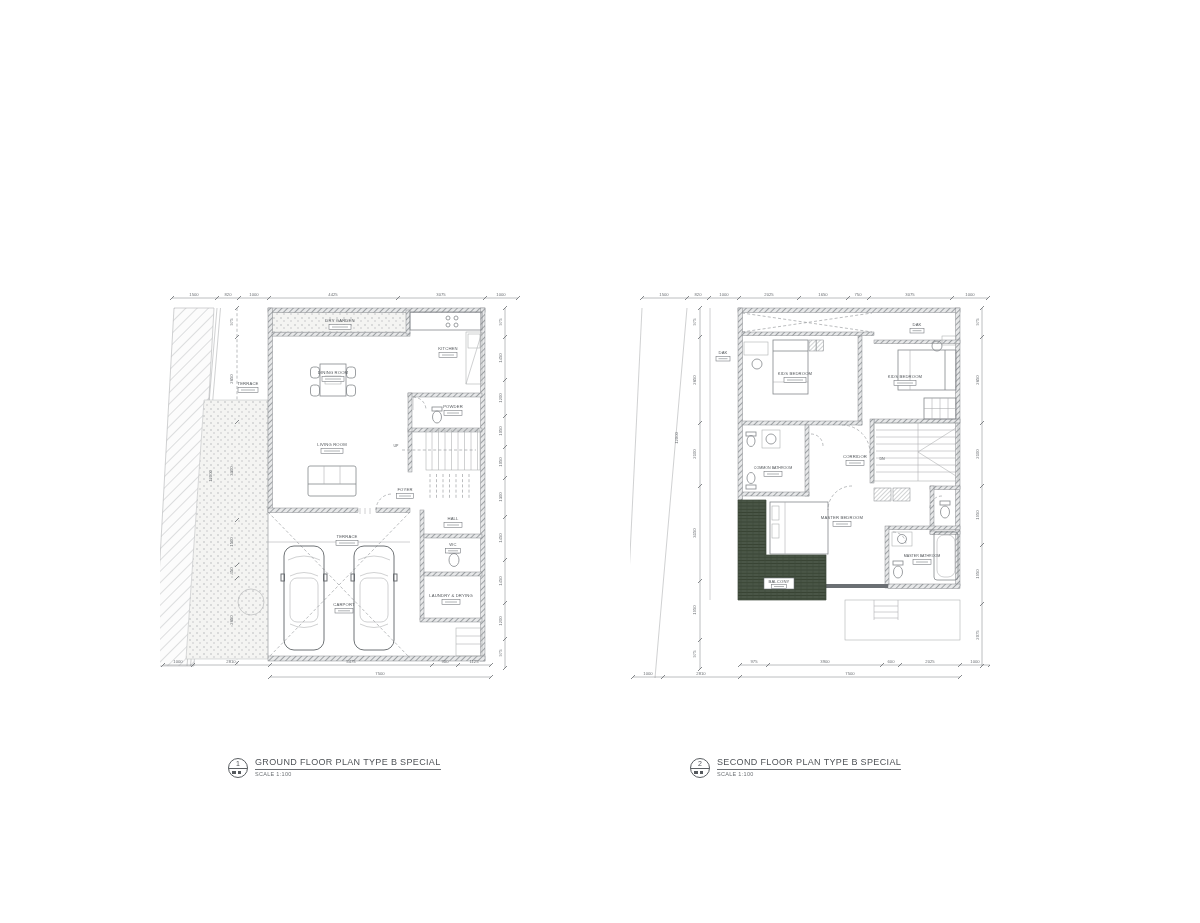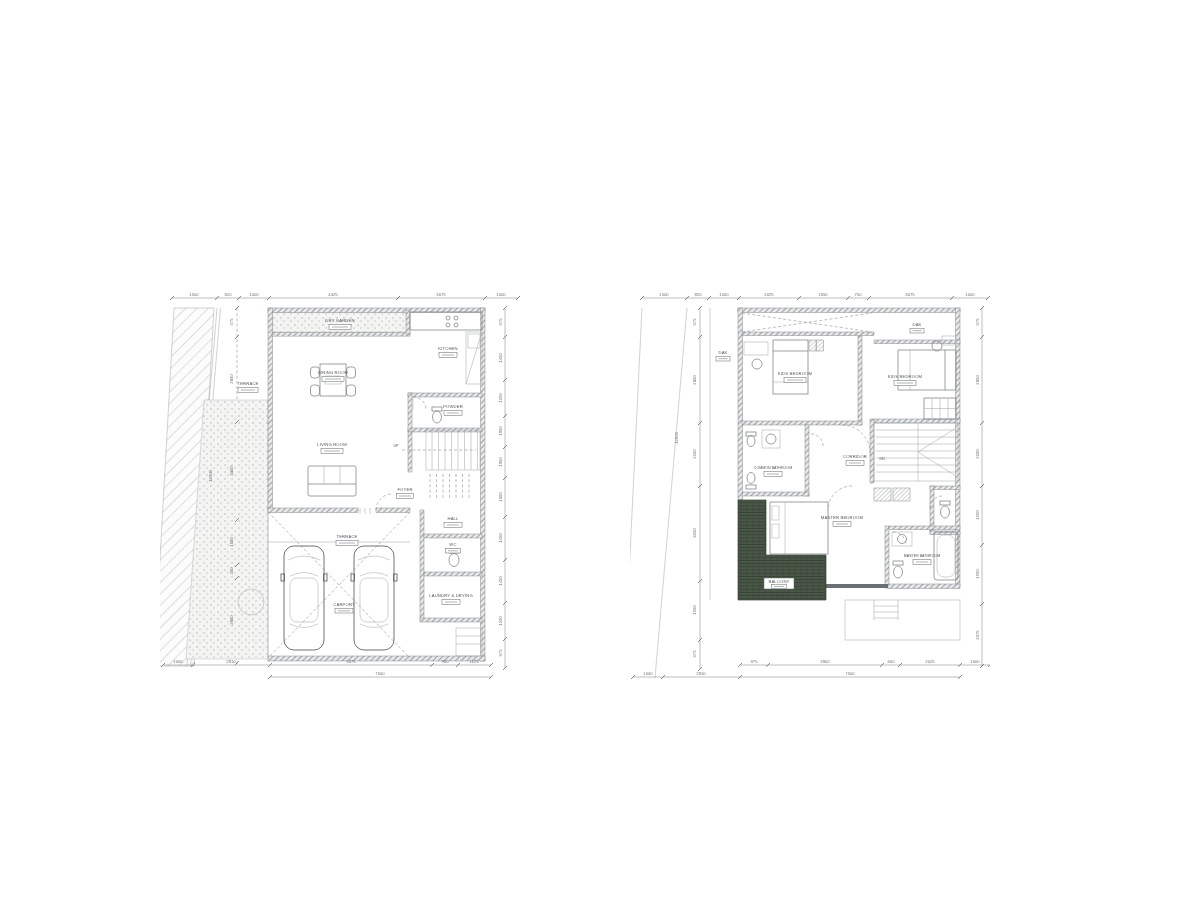--- a/index.html
+++ b/index.html
@@ -451,15 +451,43 @@
       <text class="dim" x="345" y="375">1000</text>
       <line class="dimline" x1="3" y1="389" x2="330" y2="389"></line>
       <path class="tick" d="M1 391L5 387 M31 391L35 387 M108 391L112 387 M328 391L332 387"></path>
       <text class="dim" x="18" y="387">1000</text>
       <text class="dim" x="71" y="387">2810</text>
       <text class="dim" x="220" y="387">7500</text>
     </g>
   </svg>
   </div>
 
-
+  <div class="title-block" id="ground-title">
+    <div class="ref-circle">
+      <div class="num">1</div>
+      <div class="mid"></div>
+      <div class="blocks">
+          <i></i>
+          <i></i>
+        </div>
+    </div>
+    <div class="title-text">
+      <div class="title-main">GROUND FLOOR PLAN TYPE B SPECIAL</div>
+      <div class="title-scale">SCALE  1:100</div>
+    </div>
+  </div>
+
+  <div class="title-block" id="second-title">
+    <div class="ref-circle">
+      <div class="num">2</div>
+      <div class="mid"></div>
+      <div class="blocks">
+          <i></i>
+          <i></i>
+        </div>
+    </div>
+    <div class="title-text">
+      <div class="title-main">SECOND FLOOR PLAN TYPE B SPECIAL</div>
+      <div class="title-scale">SCALE  1:100</div>
+    </div>
+  </div>
 
 </div>
 
 </body></html>

